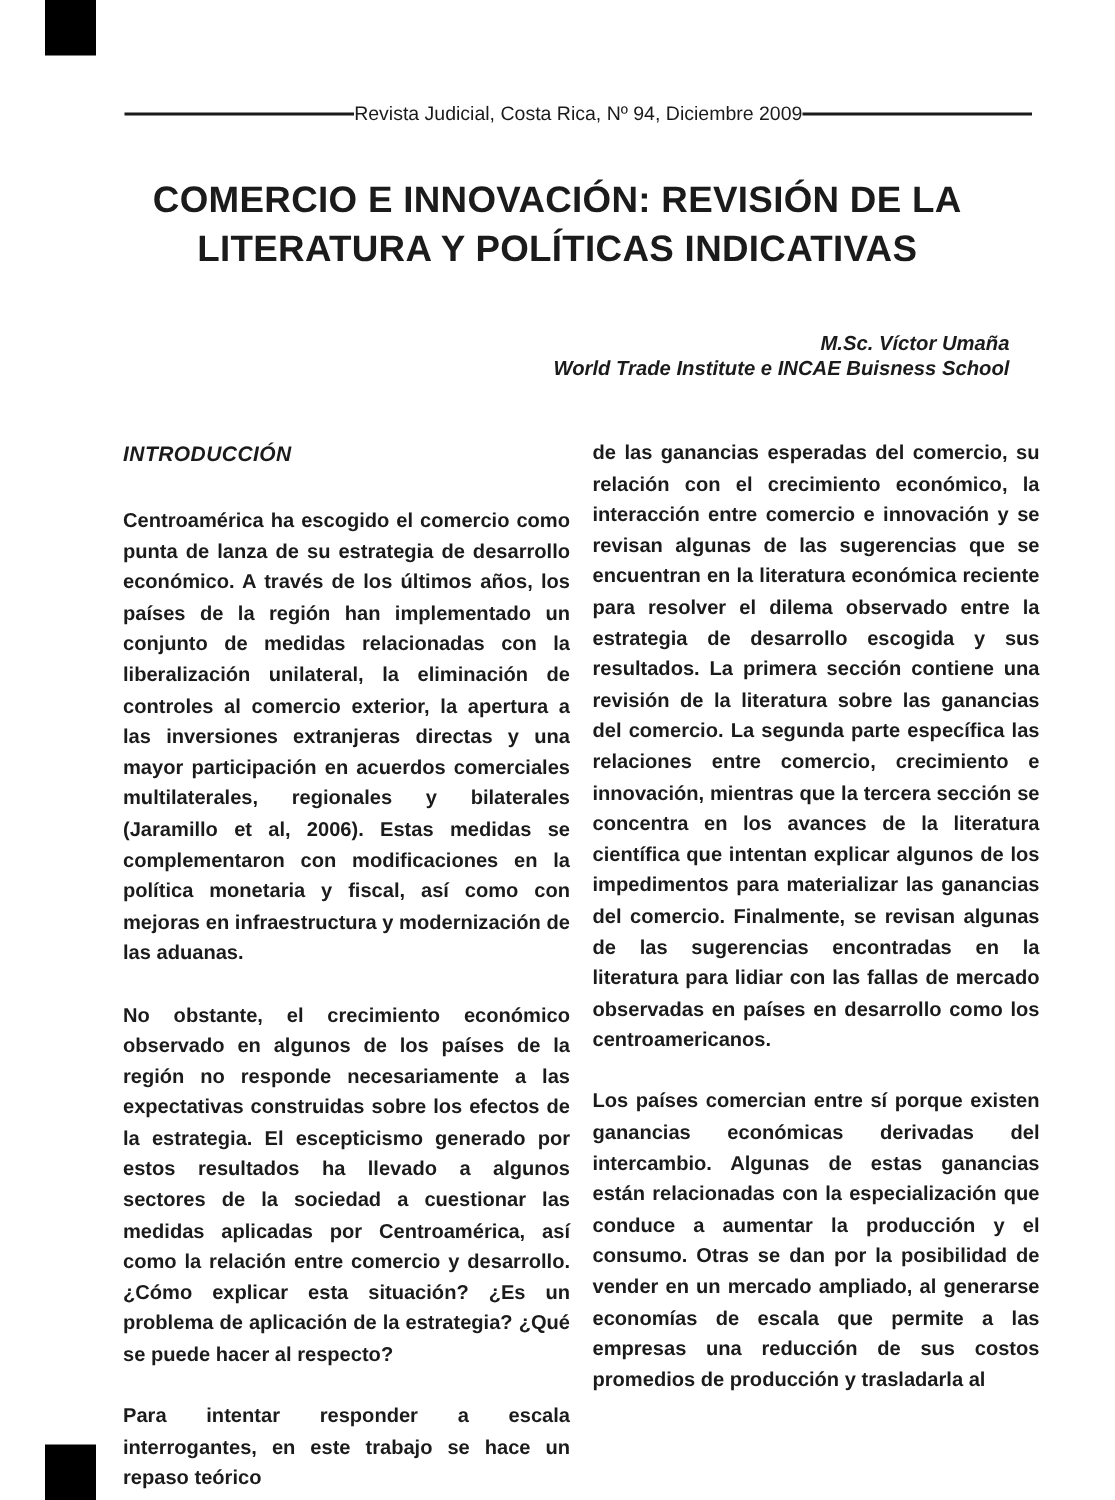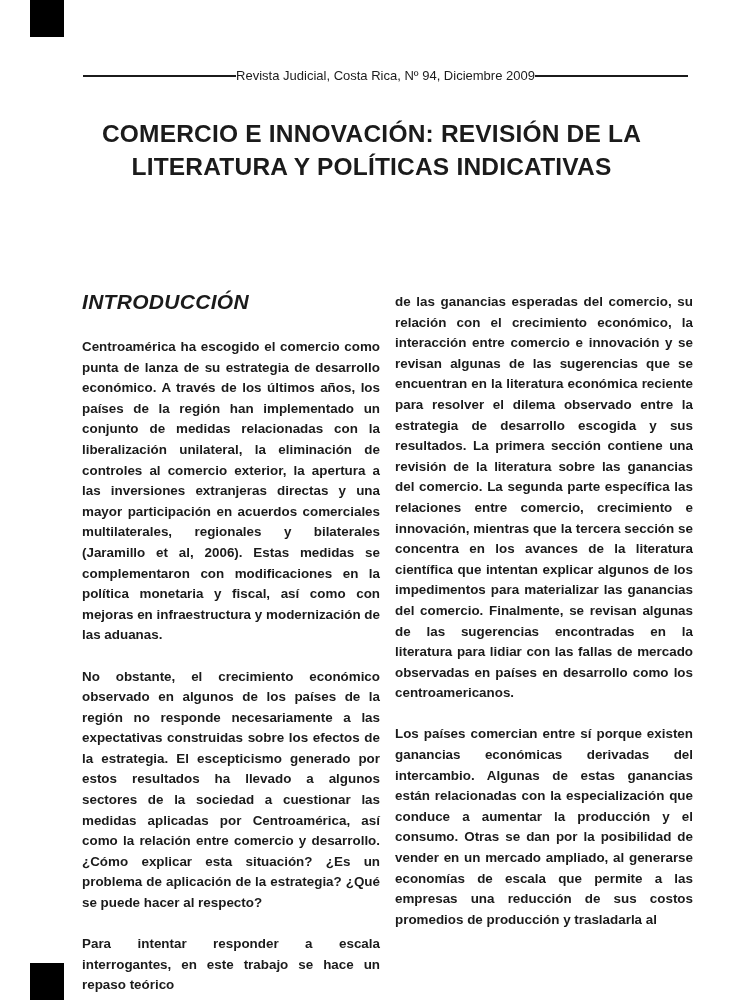--- a/index.html
+++ b/index.html
@@ -85,21 +85,21 @@
   }
   .col {
     width: 298px;
     font-size: 13.4px;
     line-height: 20.6px;
     text-align: justify;
     hyphens: none;
   }
   .col p { margin: 0 0 20.6px 0; font-weight: bold; }
   .intro-heading {
-    font-size: 21px;
+    font-size: 14px;
     line-height: 20px;
     font-weight: bold;
     font-style: italic;
     margin: 0 0 25px 0;
     text-align: left;
     letter-spacing: 0.3px;
   }
   .section-subheading {
     text-align: left;
   }
@@ -116,20 +116,22 @@
     <span class="rule"></span>
     <span>Revista Judicial, Costa Rica, Nº 94, Diciembre 2009</span>
     <span class="rule"></span>
   </div>
 
   <div class="article-title">
     <div class="title-text">COMERCIO E INNOVACIÓN: REVISIÓN DE LA LITERATURA Y POLÍTICAS INDICATIVAS</div>
   </div>
 
   <div class="author-block">
+    <div>M.Sc. Víctor Umaña</div>
+    <div>World Trade Institute e INCAE Buisness School</div>
   </div>
 
   <div class="columns">
 
     <div class="col">
       <div class="intro-heading">INTRODUCCIÓN</div>
       <p>Centroamérica ha escogido el comercio como punta de lanza de su estrategia de desarrollo económico. A través de los últimos años, los países de la región han implementado un conjunto de medidas relacionadas con la liberalización unilateral, la eliminación de controles al comercio exterior, la apertura a las inversiones extranjeras directas y una mayor participación en acuerdos comerciales multilaterales, regionales y bilaterales (Jaramillo et al, 2006). Estas medidas se complementaron con modificaciones en la política monetaria y fiscal, así como con mejoras en infraestructura y modernización de las aduanas.</p>
       <p>No obstante, el crecimiento económico observado en algunos de los países de la región no responde necesariamente a las expectativas construidas sobre los efectos de la estrategia. El escepticismo generado por estos resultados ha llevado a algunos sectores de la sociedad a cuestionar las medidas aplicadas por Centroamérica, así como la relación entre comercio y desarrollo. ¿Cómo explicar esta situación? ¿Es un problema de aplicación de la estrategia? ¿Qué se puede hacer al respecto?</p>
       <p>Para intentar responder a escala interrogantes, en este trabajo se hace un repaso teórico</p>
     </div>

